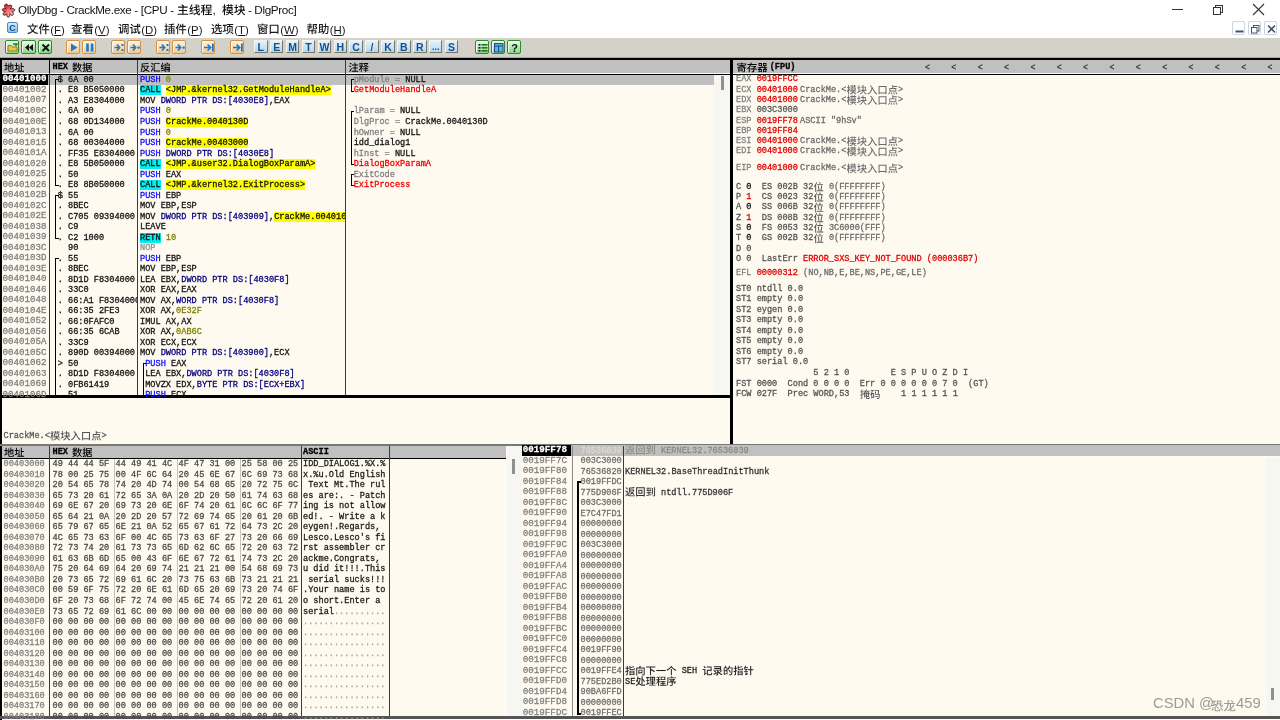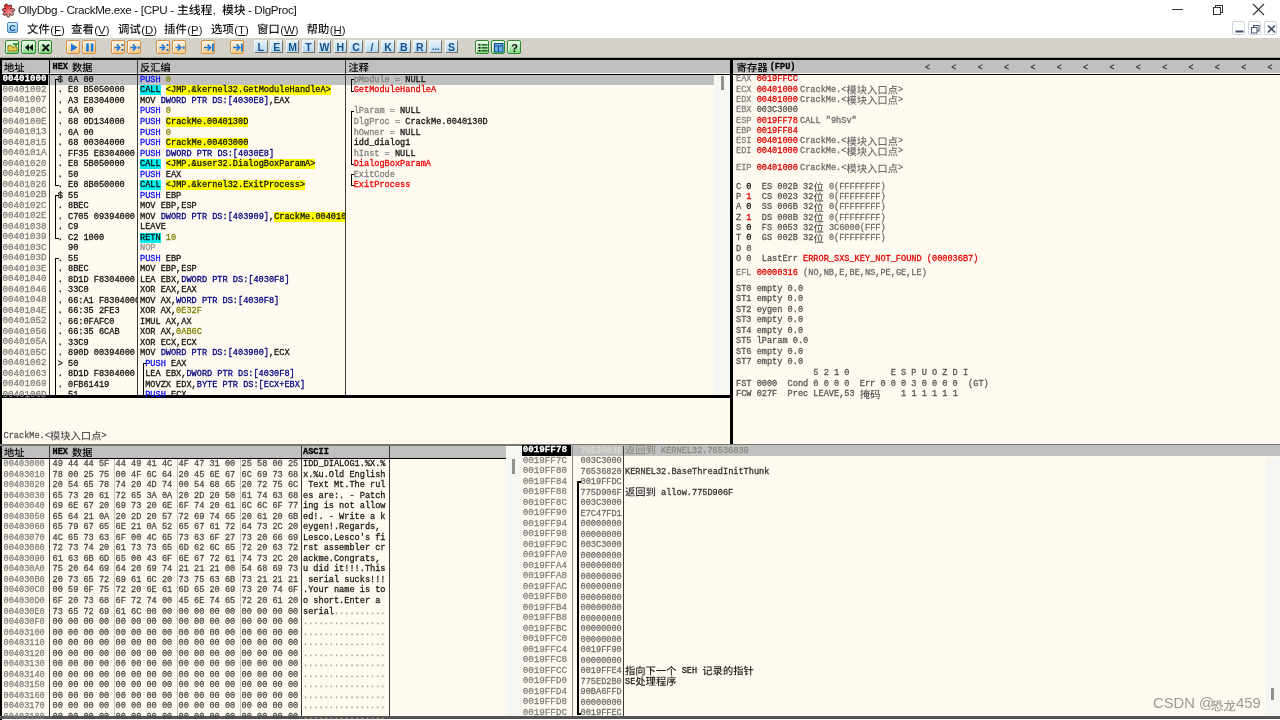--- a/index.html
+++ b/index.html
@@ -197,21 +197,21 @@
     <div class="mstroke" style="position:absolute;left:1267.55px;top:62.60px;font:400 8.2px &quot;Liberation Mono&quot;,monospace;line-height:10.520px;white-space:pre"><span style="color:#333">&lt;</span></div>
     <div class="mstroke" style="position:absolute;left:736.00px;top:74.20px;font:400 8.6px &quot;Liberation Mono&quot;,monospace;line-height:10.520px;white-space:pre"><span style="color:#808080">EAX </span><span style="color:#e00000">0019FFCC</span></div>
     <div class="mstroke" style="position:absolute;left:736.00px;top:84.60px;font:400 8.6px &quot;Liberation Mono&quot;,monospace;line-height:10.520px;white-space:pre"><span style="color:#808080">ECX </span><span style="color:#e00000">00401000</span></div>
     <div class="mstroke" style="position:absolute;left:800.00px;top:84.60px;font:400 8.6px &quot;Liberation Mono&quot;,monospace;line-height:10.520px;white-space:pre"><span style="color:#6b6b6b">CrackMe.&lt;</span></div>
     <div class="mstroke" style="position:absolute;left:897.96px;top:84.60px;font:400 8.6px &quot;Liberation Mono&quot;,monospace;line-height:10.520px;white-space:pre"><span style="color:#6b6b6b">&gt;</span></div>
     <div class="mstroke" style="position:absolute;left:736.00px;top:94.90px;font:400 8.6px &quot;Liberation Mono&quot;,monospace;line-height:10.520px;white-space:pre"><span style="color:#808080">EDX </span><span style="color:#e00000">00401000</span></div>
     <div class="mstroke" style="position:absolute;left:800.00px;top:94.90px;font:400 8.6px &quot;Liberation Mono&quot;,monospace;line-height:10.520px;white-space:pre"><span style="color:#6b6b6b">CrackMe.&lt;</span></div>
     <div class="mstroke" style="position:absolute;left:897.96px;top:94.90px;font:400 8.6px &quot;Liberation Mono&quot;,monospace;line-height:10.520px;white-space:pre"><span style="color:#6b6b6b">&gt;</span></div>
     <div class="mstroke" style="position:absolute;left:736.00px;top:105.20px;font:400 8.6px &quot;Liberation Mono&quot;,monospace;line-height:10.520px;white-space:pre"><span style="color:#808080">EBX </span><span style="color:#555555">003C3000</span></div>
     <div class="mstroke" style="position:absolute;left:736.00px;top:115.50px;font:400 8.6px &quot;Liberation Mono&quot;,monospace;line-height:10.520px;white-space:pre"><span style="color:#808080">ESP </span><span style="color:#e00000">0019FF78</span></div>
-    <div class="mstroke" style="position:absolute;left:800.00px;top:115.50px;font:400 8.6px &quot;Liberation Mono&quot;,monospace;line-height:10.520px;white-space:pre"><span style="color:#6b6b6b">CALL ″9hSv″</span></div>
+    <div class="mstroke" style="position:absolute;left:800.00px;top:115.50px;font:400 8.6px &quot;Liberation Mono&quot;,monospace;line-height:10.520px;white-space:pre"><span style="color:#6b6b6b">ASCII ″9hSv″</span></div>
     <div class="mstroke" style="position:absolute;left:736.00px;top:125.80px;font:400 8.6px &quot;Liberation Mono&quot;,monospace;line-height:10.520px;white-space:pre"><span style="color:#808080">EBP </span><span style="color:#e00000">0019FF84</span></div>
     <div class="mstroke" style="position:absolute;left:736.00px;top:136.10px;font:400 8.6px &quot;Liberation Mono&quot;,monospace;line-height:10.520px;white-space:pre"><span style="color:#808080">ESI </span><span style="color:#e00000">00401000</span></div>
     <div class="mstroke" style="position:absolute;left:800.00px;top:136.10px;font:400 8.6px &quot;Liberation Mono&quot;,monospace;line-height:10.520px;white-space:pre"><span style="color:#6b6b6b">CrackMe.&lt;</span></div>
     <div class="mstroke" style="position:absolute;left:897.96px;top:136.10px;font:400 8.6px &quot;Liberation Mono&quot;,monospace;line-height:10.520px;white-space:pre"><span style="color:#6b6b6b">&gt;</span></div>
     <div class="mstroke" style="position:absolute;left:736.00px;top:146.40px;font:400 8.6px &quot;Liberation Mono&quot;,monospace;line-height:10.520px;white-space:pre"><span style="color:#808080">EDI </span><span style="color:#e00000">00401000</span></div>
     <div class="mstroke" style="position:absolute;left:800.00px;top:146.40px;font:400 8.6px &quot;Liberation Mono&quot;,monospace;line-height:10.520px;white-space:pre"><span style="color:#6b6b6b">CrackMe.&lt;</span></div>
     <div class="mstroke" style="position:absolute;left:897.96px;top:146.40px;font:400 8.6px &quot;Liberation Mono&quot;,monospace;line-height:10.520px;white-space:pre"><span style="color:#6b6b6b">&gt;</span></div>
     <div class="mstroke" style="position:absolute;left:736.00px;top:163.20px;font:400 8.6px &quot;Liberation Mono&quot;,monospace;line-height:10.520px;white-space:pre"><span style="color:#808080">EIP </span><span style="color:#e00000">00401000</span></div>
     <div class="mstroke" style="position:absolute;left:800.00px;top:163.20px;font:400 8.6px &quot;Liberation Mono&quot;,monospace;line-height:10.520px;white-space:pre"><span style="color:#6b6b6b">CrackMe.&lt;</span></div>
     <div class="mstroke" style="position:absolute;left:897.96px;top:163.20px;font:400 8.6px &quot;Liberation Mono&quot;,monospace;line-height:10.520px;white-space:pre"><span style="color:#6b6b6b">&gt;</span></div>
@@ -222,32 +222,32 @@
     <div class="mstroke" style="position:absolute;left:736.00px;top:202.30px;font:400 8.6px &quot;Liberation Mono&quot;,monospace;line-height:10.520px;white-space:pre"><span style="color:#555555">A </span><span style="color:#111111">0</span><span style="color:#555555">  SS 006B </span><span style="color:#555555">32</span></div>
     <div class="mstroke" style="position:absolute;left:823.73px;top:202.30px;font:400 8.6px &quot;Liberation Mono&quot;,monospace;line-height:10.520px;white-space:pre"><span style="color:#6b6b6b"> 0(FFFFFFFF)</span></div>
     <div class="mstroke" style="position:absolute;left:736.00px;top:212.60px;font:400 8.6px &quot;Liberation Mono&quot;,monospace;line-height:10.520px;white-space:pre"><span style="color:#555555">Z </span><span style="color:#e00000">1</span><span style="color:#555555">  DS 008B </span><span style="color:#555555">32</span></div>
     <div class="mstroke" style="position:absolute;left:823.73px;top:212.60px;font:400 8.6px &quot;Liberation Mono&quot;,monospace;line-height:10.520px;white-space:pre"><span style="color:#6b6b6b"> 0(FFFFFFFF)</span></div>
     <div class="mstroke" style="position:absolute;left:736.00px;top:222.90px;font:400 8.6px &quot;Liberation Mono&quot;,monospace;line-height:10.520px;white-space:pre"><span style="color:#555555">S </span><span style="color:#111111">0</span><span style="color:#555555">  FS 0053 </span><span style="color:#555555">32</span></div>
     <div class="mstroke" style="position:absolute;left:823.73px;top:222.90px;font:400 8.6px &quot;Liberation Mono&quot;,monospace;line-height:10.520px;white-space:pre"><span style="color:#6b6b6b"> 3C6000(FFF)</span></div>
     <div class="mstroke" style="position:absolute;left:736.00px;top:233.20px;font:400 8.6px &quot;Liberation Mono&quot;,monospace;line-height:10.520px;white-space:pre"><span style="color:#555555">T </span><span style="color:#111111">0</span><span style="color:#555555">  GS 002B </span><span style="color:#555555">32</span></div>
     <div class="mstroke" style="position:absolute;left:823.73px;top:233.20px;font:400 8.6px &quot;Liberation Mono&quot;,monospace;line-height:10.520px;white-space:pre"><span style="color:#6b6b6b"> 0(FFFFFFFF)</span></div>
     <div class="mstroke" style="position:absolute;left:736.00px;top:243.50px;font:400 8.6px &quot;Liberation Mono&quot;,monospace;line-height:10.520px;white-space:pre"><span style="color:#555555">D 0</span></div>
     <div class="mstroke" style="position:absolute;left:736.00px;top:253.90px;font:400 8.6px &quot;Liberation Mono&quot;,monospace;line-height:10.520px;white-space:pre"><span style="color:#555555">O 0  LastErr </span><span style="color:#e00000">ERROR_SXS_KEY_NOT_FOUND (000036B7)</span></div>
-    <div class="mstroke" style="position:absolute;left:736.00px;top:267.60px;font:400 8.6px &quot;Liberation Mono&quot;,monospace;line-height:10.520px;white-space:pre"><span style="color:#808080">EFL </span><span style="color:#e00000">00000316</span><span style="color:#6b6b6b"> (NO,NB,E,BE,NS,PE,GE,LE)</span></div>
-    <div class="mstroke" style="position:absolute;left:736.00px;top:283.70px;font:400 8.6px &quot;Liberation Mono&quot;,monospace;line-height:10.520px;white-space:pre"><span style="color:#555555">ST0 empty 0.0</span></div>
+    <div class="mstroke" style="position:absolute;left:736.00px;top:267.60px;font:400 8.6px &quot;Liberation Mono&quot;,monospace;line-height:10.520px;white-space:pre"><span style="color:#808080">EFL </span><span style="color:#e00000">00000312</span><span style="color:#6b6b6b"> (NO,NB,E,BE,NS,PE,GE,LE)</span></div>
+    <div class="mstroke" style="position:absolute;left:736.00px;top:283.70px;font:400 8.6px &quot;Liberation Mono&quot;,monospace;line-height:10.520px;white-space:pre"><span style="color:#555555">ST0 ntdll 0.0</span></div>
     <div class="mstroke" style="position:absolute;left:736.00px;top:294.22px;font:400 8.6px &quot;Liberation Mono&quot;,monospace;line-height:10.520px;white-space:pre"><span style="color:#555555">ST1 empty 0.0</span></div>
     <div class="mstroke" style="position:absolute;left:736.00px;top:304.74px;font:400 8.6px &quot;Liberation Mono&quot;,monospace;line-height:10.520px;white-space:pre"><span style="color:#555555">ST2 eygen 0.0</span></div>
     <div class="mstroke" style="position:absolute;left:736.00px;top:315.26px;font:400 8.6px &quot;Liberation Mono&quot;,monospace;line-height:10.520px;white-space:pre"><span style="color:#555555">ST3 empty 0.0</span></div>
     <div class="mstroke" style="position:absolute;left:736.00px;top:325.78px;font:400 8.6px &quot;Liberation Mono&quot;,monospace;line-height:10.520px;white-space:pre"><span style="color:#555555">ST4 empty 0.0</span></div>
-    <div class="mstroke" style="position:absolute;left:736.00px;top:336.30px;font:400 8.6px &quot;Liberation Mono&quot;,monospace;line-height:10.520px;white-space:pre"><span style="color:#555555">ST5 lParam 0.0</span></div>
+    <div class="mstroke" style="position:absolute;left:736.00px;top:336.30px;font:400 8.6px &quot;Liberation Mono&quot;,monospace;line-height:10.520px;white-space:pre"><span style="color:#555555">ST5 empty 0.0</span></div>
     <div class="mstroke" style="position:absolute;left:736.00px;top:346.82px;font:400 8.6px &quot;Liberation Mono&quot;,monospace;line-height:10.520px;white-space:pre"><span style="color:#555555">ST6 empty 0.0</span></div>
-    <div class="mstroke" style="position:absolute;left:736.00px;top:357.34px;font:400 8.6px &quot;Liberation Mono&quot;,monospace;line-height:10.520px;white-space:pre"><span style="color:#555555">ST7 empty 0.0</span></div>
+    <div class="mstroke" style="position:absolute;left:736.00px;top:357.34px;font:400 8.6px &quot;Liberation Mono&quot;,monospace;line-height:10.520px;white-space:pre"><span style="color:#555555">ST7 serial 0.0</span></div>
     <div class="mstroke" style="position:absolute;left:736.00px;top:368.20px;font:400 8.6px &quot;Liberation Mono&quot;,monospace;line-height:10.520px;white-space:pre"><span style="color:#555555">               5 2 1 0        E S P U O Z D I</span></div>
-    <div class="mstroke" style="position:absolute;left:736.00px;top:378.60px;font:400 8.6px &quot;Liberation Mono&quot;,monospace;line-height:10.520px;white-space:pre"><span style="color:#555555">FST 0000  Cond 0 0 0 0  Err 0 0 0 3 0 0 0 0  (GT)</span></div>
-    <div class="mstroke" style="position:absolute;left:736.00px;top:389.00px;font:400 8.6px &quot;Liberation Mono&quot;,monospace;line-height:10.520px;white-space:pre"><span style="color:#555555">FCW 027F  Prec LEAVE,53  </span></div>
+    <div class="mstroke" style="position:absolute;left:736.00px;top:378.60px;font:400 8.6px &quot;Liberation Mono&quot;,monospace;line-height:10.520px;white-space:pre"><span style="color:#555555">FST 0000  Cond 0 0 0 0  Err 0 0 0 0 0 0 7 0  (GT)</span></div>
+    <div class="mstroke" style="position:absolute;left:736.00px;top:389.00px;font:400 8.6px &quot;Liberation Mono&quot;,monospace;line-height:10.520px;white-space:pre"><span style="color:#555555">FCW 027F  Prec WORD,53  </span></div>
     <div class="mstroke" style="position:absolute;left:880.48px;top:389.00px;font:400 8.6px &quot;Liberation Mono&quot;,monospace;line-height:10.520px;white-space:pre"><span style="color:#555555">    1 1 1 1 1 1</span></div>
     <div style="position:absolute;left:2.2px;top:445.8px;width:505.0px;height:270.4px;background:#fffaf0"></div>
     <div style="position:absolute;left:2.2px;top:445.8px;width:504.0px;height:12.2px;background:#c0c0c0"></div>
     <div style="position:absolute;left:2.2px;top:457.8px;width:504.3px;height:1.0px;background:#000"></div>
     <div class="mstroke" style="position:absolute;left:52.50px;top:447.00px;font:700 8.6px &quot;Liberation Mono&quot;,monospace;line-height:10.520px;white-space:pre"><span style="color:#000">HEX</span></div>
     <div class="mstroke" style="position:absolute;left:303.00px;top:447.00px;font:700 8.6px &quot;Liberation Mono&quot;,monospace;line-height:10.520px;white-space:pre"><span style="color:#000">ASCII</span></div>
     <div style="position:absolute;left:506.5px;top:445.8px;width:15.0px;height:270.4px;background:#f6f6f2"></div>
     <div style="position:absolute;left:512.0px;top:459.0px;width:3.4px;height:15.0px;background:#909090"></div>
     <div style="position:absolute;left:48.5px;top:445.8px;width:1.0px;height:270.4px;background:#3a3a3a"></div>
     <div style="position:absolute;left:300.5px;top:445.8px;width:1.0px;height:270.4px;background:#3a3a3a"></div>
@@ -267,21 +267,21 @@
     <div class="mstroke" style="position:absolute;left:522.80px;top:445.10px;font:700 9.2px &quot;Liberation Mono&quot;,monospace;line-height:10.520px;white-space:pre"><span style="color:#fff">0019FF78</span></div>
     <div class="mstroke" style="position:absolute;left:580.50px;top:445.50px;font:400 8.6px &quot;Liberation Mono&quot;,monospace;line-height:10.520px;white-space:pre"><span style="color:#dedcd0">76536839</span></div>
     <div class="mstroke" style="position:absolute;left:661.06px;top:445.50px;font:400 8.6px &quot;Liberation Mono&quot;,monospace;line-height:10.520px;white-space:pre"><span style="color:#8a8a80">KERNEL32.76536839</span></div>
     <div style="position:absolute;left:571.5px;top:445.8px;width:1.0px;height:270.4px;background:#888"></div>
     <div style="position:absolute;left:622.5px;top:445.8px;width:1.0px;height:270.4px;background:#3a3a3a"></div>
     <div style="position:absolute;left:1266.0px;top:458.0px;width:14.0px;height:258.2px;background:#f6f6f2"></div>
     <div style="position:absolute;left:1271.0px;top:688.0px;width:3.4px;height:12.0px;background:#909090"></div>
     <div class="mstroke" style="position:absolute;left:522.80px;top:455.62px;font:400 9.2px &quot;Liberation Mono&quot;,monospace;line-height:10.520px;white-space:pre;color:#808080">0019FF7C<br>0019FF80<br>0019FF84<br>0019FF88<br>0019FF8C<br>0019FF90<br>0019FF94<br>0019FF98<br>0019FF9C<br>0019FFA0<br>0019FFA4<br>0019FFA8<br>0019FFAC<br>0019FFB0<br>0019FFB4<br>0019FFB8<br>0019FFBC<br>0019FFC0<br>0019FFC4<br>0019FFC8<br>0019FFCC<br>0019FFD0<br>0019FFD4<br>0019FFD8<br>0019FFDC</div>
     <div class="mstroke" style="position:absolute;left:580.50px;top:456.02px;font:400 8.6px &quot;Liberation Mono&quot;,monospace;line-height:10.520px;white-space:pre;color:#6e6e6e">003C3000<br>76536820<br>0019FFDC<br>775D906F<br>003C3000<br>E7C47FD1<br>00000000<br>00000000<br>003C3000<br>00000000<br>00000000<br>00000000<br>00000000<br>00000000<br>00000000<br>00000000<br>00000000<br>00000000<br>0019FF90<br>00000000<br>0019FFE4<br>775ED2B0<br>90BA6FFD<br>00000000<br>0019FFEC</div>
     <div class="mstroke" style="position:absolute;left:625.00px;top:466.54px;font:400 8.6px &quot;Liberation Mono&quot;,monospace;line-height:10.520px;white-space:pre"><span style="color:#333">KERNEL32.BaseThreadInitThunk</span></div>
-    <div class="mstroke" style="position:absolute;left:661.06px;top:487.58px;font:400 8.6px &quot;Liberation Mono&quot;,monospace;line-height:10.520px;white-space:pre"><span style="color:#333">allow.775D906F</span></div>
+    <div class="mstroke" style="position:absolute;left:661.06px;top:487.58px;font:400 8.6px &quot;Liberation Mono&quot;,monospace;line-height:10.520px;white-space:pre"><span style="color:#333">ntdll.775D906F</span></div>
     <div class="mstroke" style="position:absolute;left:676.50px;top:666.42px;font:400 8.6px &quot;Liberation Mono&quot;,monospace;line-height:10.520px;white-space:pre"><span style="color:#222"> SEH </span></div>
     <div class="mstroke" style="position:absolute;left:625.00px;top:676.94px;font:400 8.6px &quot;Liberation Mono&quot;,monospace;line-height:10.520px;white-space:pre"><span style="color:#222">SE</span></div>
     <div style="position:absolute;left:577.2px;top:481.2px;width:1.7px;height:233.6px;background:#000"></div>
     <div style="position:absolute;left:577.2px;top:481.2px;width:4.2px;height:1.7px;background:#000"></div>
     <div style="position:absolute;left:577.2px;top:713.1px;width:4.2px;height:1.7px;background:#000"></div>
     <div style="position:absolute;left:1153px;top:694.5px;font:400 14.8px &quot;Liberation Sans&quot;,sans-serif;color:#9c9c94;white-space:pre">CSDN @</div>
     <div style="position:absolute;left:1236px;top:694.5px;font:400 14.8px &quot;Liberation Sans&quot;,sans-serif;color:#9c9c94">459</div>
   </div>
 <svg style="position:absolute;left:0;top:0;pointer-events:none" width="1280" height="720" viewBox="0 0 1280 720">
     <defs>

